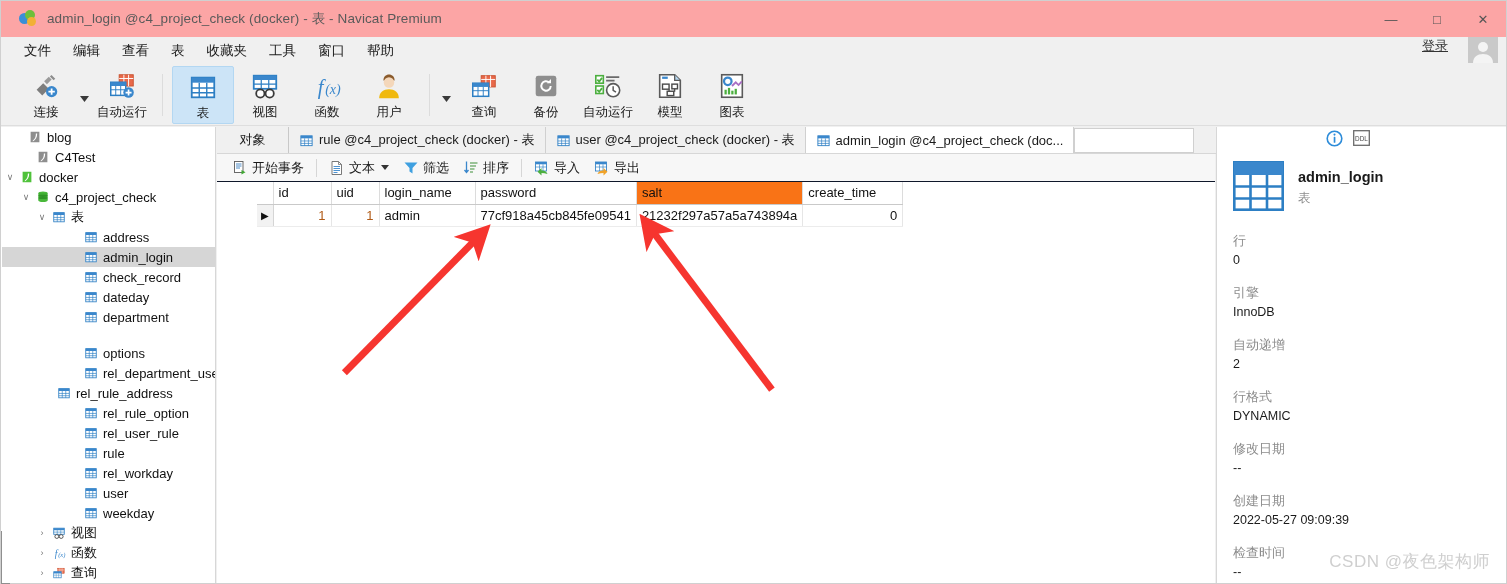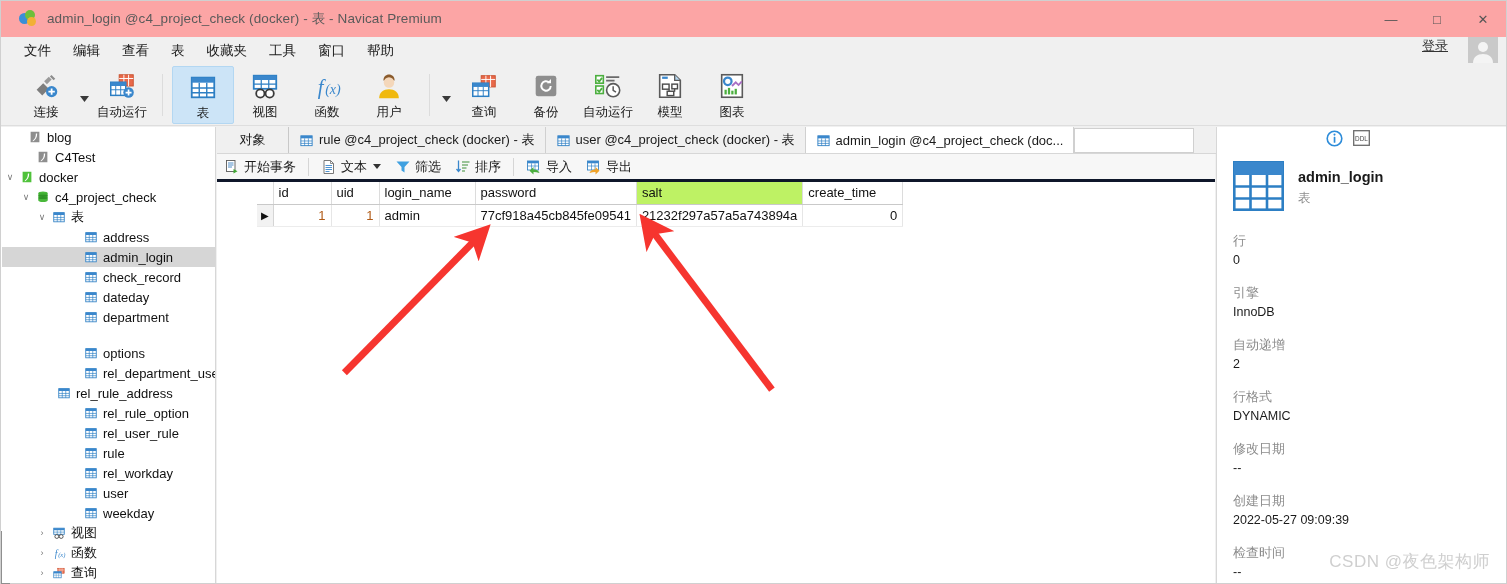--- a/index.html
+++ b/index.html
@@ -121,22 +121,22 @@
     white-space: nowrap;
   }
   .tab.object-tab { width: 72px; justify-content: center; border-right: 1px solid #c8c8c8; }
   .tab.active { background: #ffffff; }
   .tab-blank { flex: 0 0 120px; background: #ffffff; border: 1px solid #d0d0d0; margin: 1px 0 0 0; }
   .tabstrip .filler { flex: 1; background: #f0f0f0; }
 
   
   .gridtoolbar {
     position: absolute; left: 216px; top: 153px; right: 291px; height: 28px;
-    background: #f7f7f7; border-bottom: 3px solid #0f172a;
-    display: flex; align-items: center; gap: 0;
+    background: #f7f7f7; border-bottom: 1px solid #0f172a;
+    display: flex; align-items: center; padding-left: 8px; gap: 0;
   }
   .gt-btn {
     display: flex; align-items: center; gap: 4px; height: 24px;
     padding: 0 7px; font-size: 13px; color: #1a1a1a; border-radius: 2px;
   }
   .gt-sep { width: 1px; height: 18px; background: #d6d6d6; margin: 0 5px; }
   .gt-caret { font-size: 7px; color: #333; margin-left: 2px; }
 
   
   .gridwrap {
@@ -144,21 +144,21 @@
     background: #ffffff; overflow: hidden;
   }
   table.grid { border-collapse: collapse; table-layout: fixed; margin-left: 40px; }
   table.grid th {
     height: 22px; font-weight: normal; font-size: 13px; color: #111;
     text-align: left; padding: 0 5px;
     background: #ffffff;
     border-right: 1px solid #dcdcdc; border-bottom: 1px solid #c9c9c9;
     overflow: hidden; white-space: nowrap;
   }
-  table.grid th.sel-col { background: #bef264; }
+  table.grid th.sel-col { background: #f97316; }
   table.grid th.rowhead { width: 16px; padding: 0; border-right: 1px solid #dcdcdc; }
   table.grid td {
     height: 22px; font-size: 13px; color: #111; padding: 0 5px;
     border-right: 1px solid #e6e6e6; border-bottom: 1px solid #ececec;
     overflow: hidden; white-space: nowrap;
   }
   table.grid td.num { text-align: right; color: #b05a16; }
   table.grid td.zero { text-align: right; color: #111; }
   table.grid td.rowmark {
     width: 16px; padding: 0; text-align: center; color: #111; font-size: 10px;

